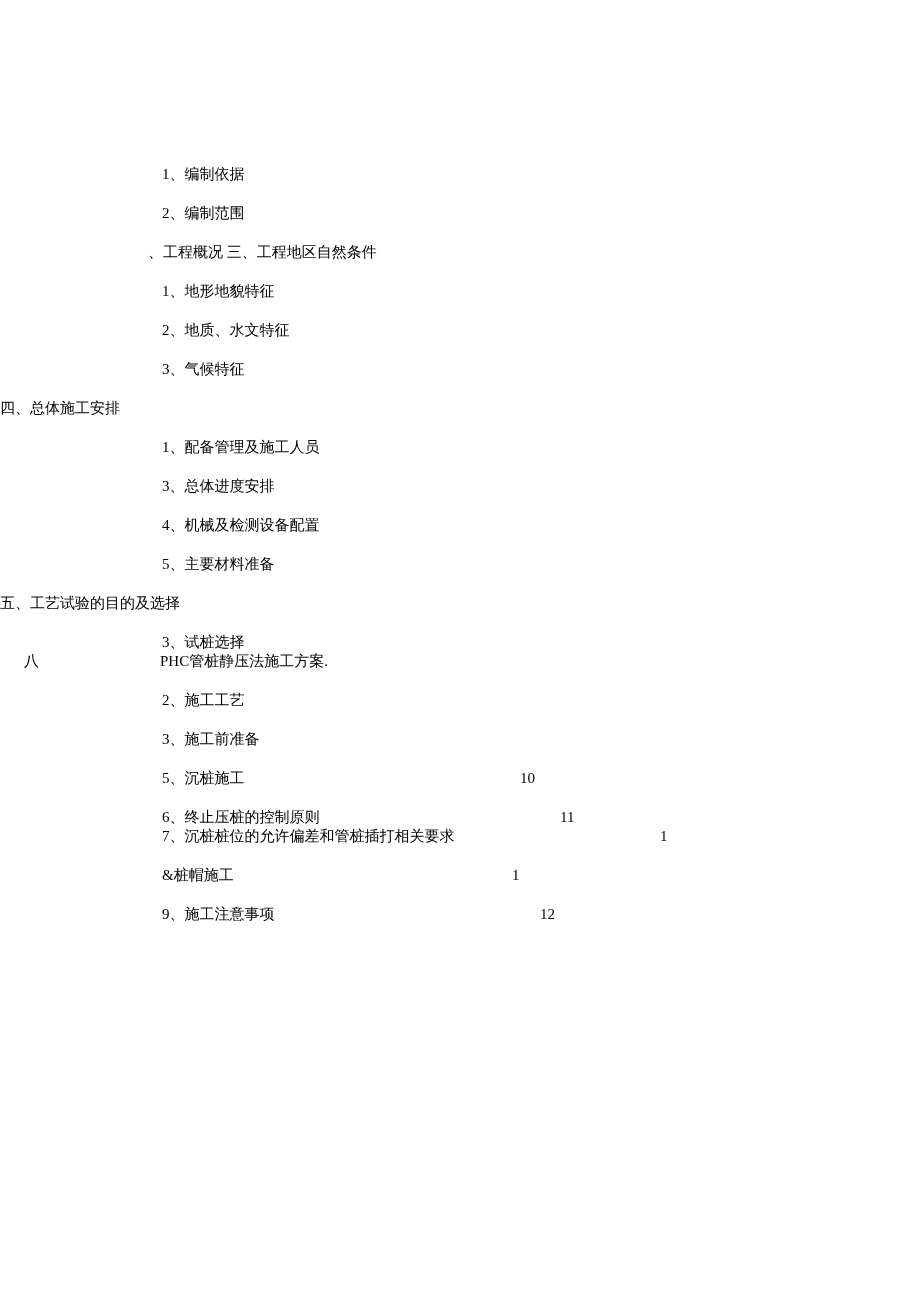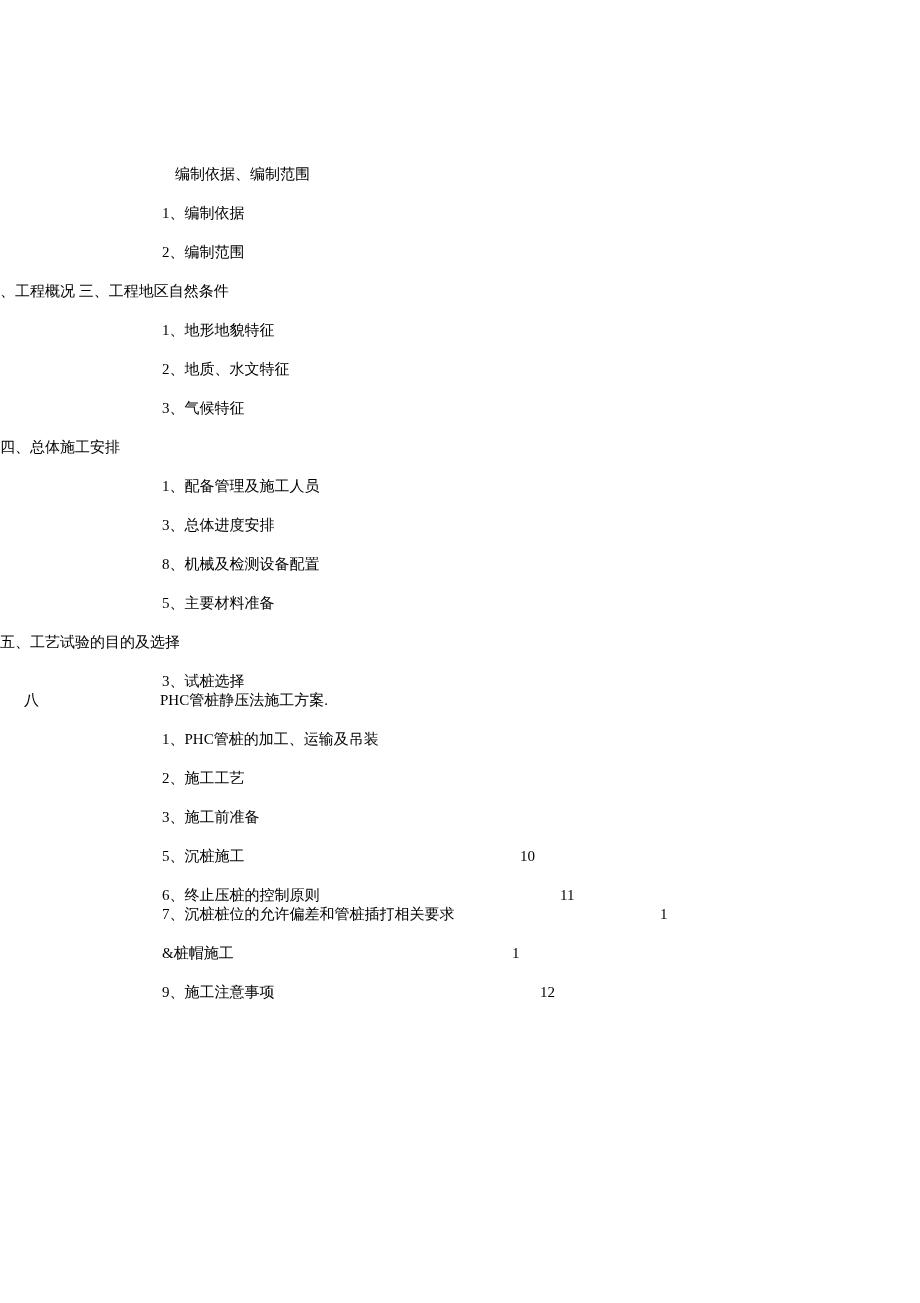--- a/index.html
+++ b/index.html
@@ -20,51 +20,49 @@
       width: 920px;
     }
     .line {
       position: relative;
       margin-bottom: 22px;
       line-height: 1.3;
       height: 17px;
     }
     .indent-0 { padding-left: 12px; }
     .indent-1 { }
-    .indent-1b { }
+    .indent-1b { padding-left: 148px; }
     .indent-2 { padding-left: 162px; }
     .indent-2b { padding-left: 160px; }
     .indent-3 { padding-left: 175px; }
     .pagenum-a { position: absolute; left: 512px; }
     .pagenum-b { position: absolute; left: 520px; }
     .pagenum-c { position: absolute; left: 560px; text-align: right; }
     .pagenum-d { position: absolute; left: 660px; }
     .pagenum-e { position: absolute; left: 540px; text-align: right; }
     .tight { margin-bottom: 2px; }
   </style>
 </head>
 <body>
 
 <div class="content" id="content">
-    <div class="line indent-3"><span>编制依据、编制范围</span></div>
     <div class="line indent-2"><span>1、编制依据</span></div>
     <div class="line indent-2"><span>2、编制范围</span></div>
     <div class="line indent-1b"><span>、工程概况 三、工程地区自然条件</span></div>
     <div class="line indent-2"><span>1、地形地貌特征</span></div>
     <div class="line indent-2"><span>2、地质、水文特征</span></div>
     <div class="line indent-2"><span>3、气候特征</span></div>
     <div class="line indent-1"><span>四、总体施工安排</span></div>
     <div class="line indent-2"><span>1、配备管理及施工人员</span></div>
     <div class="line indent-2"><span>3、总体进度安排</span></div>
-    <div class="line indent-2"><span>8、机械及检测设备配置</span></div>
+    <div class="line indent-2"><span>4、机械及检测设备配置</span></div>
     <div class="line indent-2"><span>5、主要材料准备</span></div>
     <div class="line indent-1"><span>五、工艺试验的目的及选择</span></div>
     <div class="line indent-2 tight"><span>3、试桩选择</span></div>
     <div class="line indent-2b"><span> PHC管桩静压法施工方案.</span><span class="indent-0" style="position: absolute; left: 12px;">八</span></div>
-    <div class="line indent-2"><span>1、PHC管桩的加工、运输及吊装</span></div>
     <div class="line indent-2"><span>2、施工工艺</span></div>
     <div class="line indent-2"><span>3、施工前准备</span></div>
     <div class="line indent-2"><span>5、沉桩施工</span><span class="pagenum-b">10</span></div>
     <div class="line indent-2 tight"><span>6、终止压桩的控制原则</span><span class="pagenum-c">11</span></div>
     <div class="line indent-2"><span>7、沉桩桩位的允许偏差和管桩插打相关要求</span><span class="pagenum-d">1</span></div>
     <div class="line indent-2"><span>&amp;桩帽施工</span><span class="pagenum-a">1</span></div>
     <div class="line indent-2"><span>9、施工注意事项</span><span class="pagenum-e">12</span></div>
   </div>
 
 </body></html>

